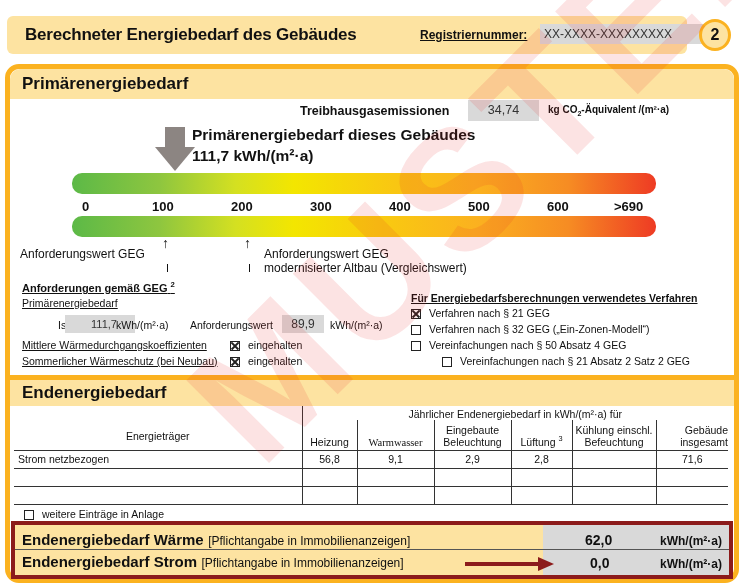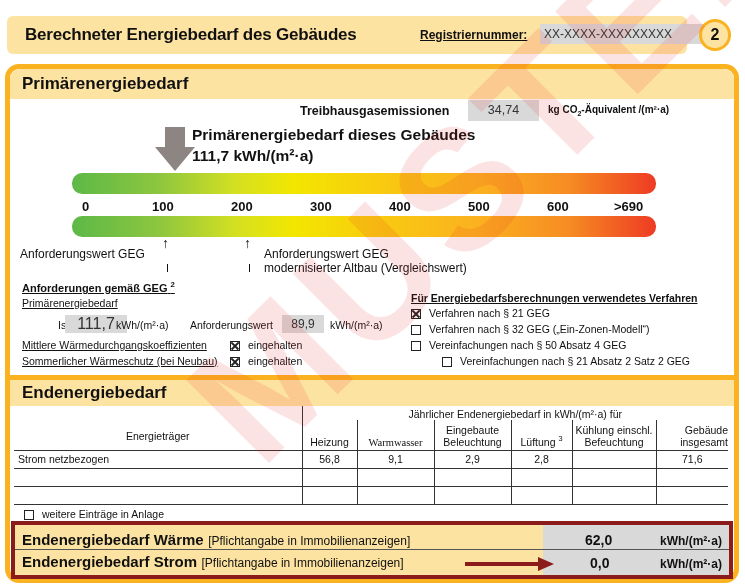--- a/index.html
+++ b/index.html
@@ -114,21 +114,21 @@
 <div class="abs dash" style="left:249px;top:264px;"></div>
 <div class="abs small" style="left:264px;top:247px;line-height:14px;">
   <div>Anforderungswert GEG</div>
   <div>modernisierter Altbau (Vergleichswert)</div>
 </div>
 
 <div class="abs ul" style="left:22px;top:280px;font-size:11px;font-weight:bold;"><span>Anforderungen gemäß GEG</span> <sup>2</sup></div>
 <div class="abs ul smaller" style="left:22px;top:297px;">Primärenergiebedarf</div>
 
 <div class="abs smaller" style="left:22px;top:319px;margin-left:36px;">Ist-Wert</div>
-<div class="abs grey-box" style="left:65px;top:315px;width:62px;height:18px;line-height:18px;font-size:16px;">111,7</div>
+<div class="abs grey-box" style="left:65px;top:315px;width:62px;height:18px;line-height:18px;font-size:11px;padding-left:8px;">111,7</div>
 <div class="abs smaller" style="left:116px;top:319px;">kWh/(m²·a)</div>
 <div class="abs smaller" style="left:190px;top:319px;">Anforderungswert</div>
 <div class="abs grey-box" style="left:282px;top:315px;width:42px;height:18px;line-height:18px;font-size:12px;">89,9</div>
 <div class="abs smaller" style="left:330px;top:319px;">kWh/(m²·a)</div>
 
 <div class="abs ul smaller" style="left:22px;top:339px;">Mittlere Wärmedurchgangskoeffizienten</div>
 <div class="abs smaller" style="left:230px;top:339px;"><span class="cb x"></span><span>eingehalten</span></div>
 <div class="abs ul smaller" style="left:22px;top:355px;">Sommerlicher Wärmeschutz (bei Neubau)</div>
 <div class="abs smaller" style="left:230px;top:355px;"><span class="cb x"></span><span>eingehalten</span></div>
 

